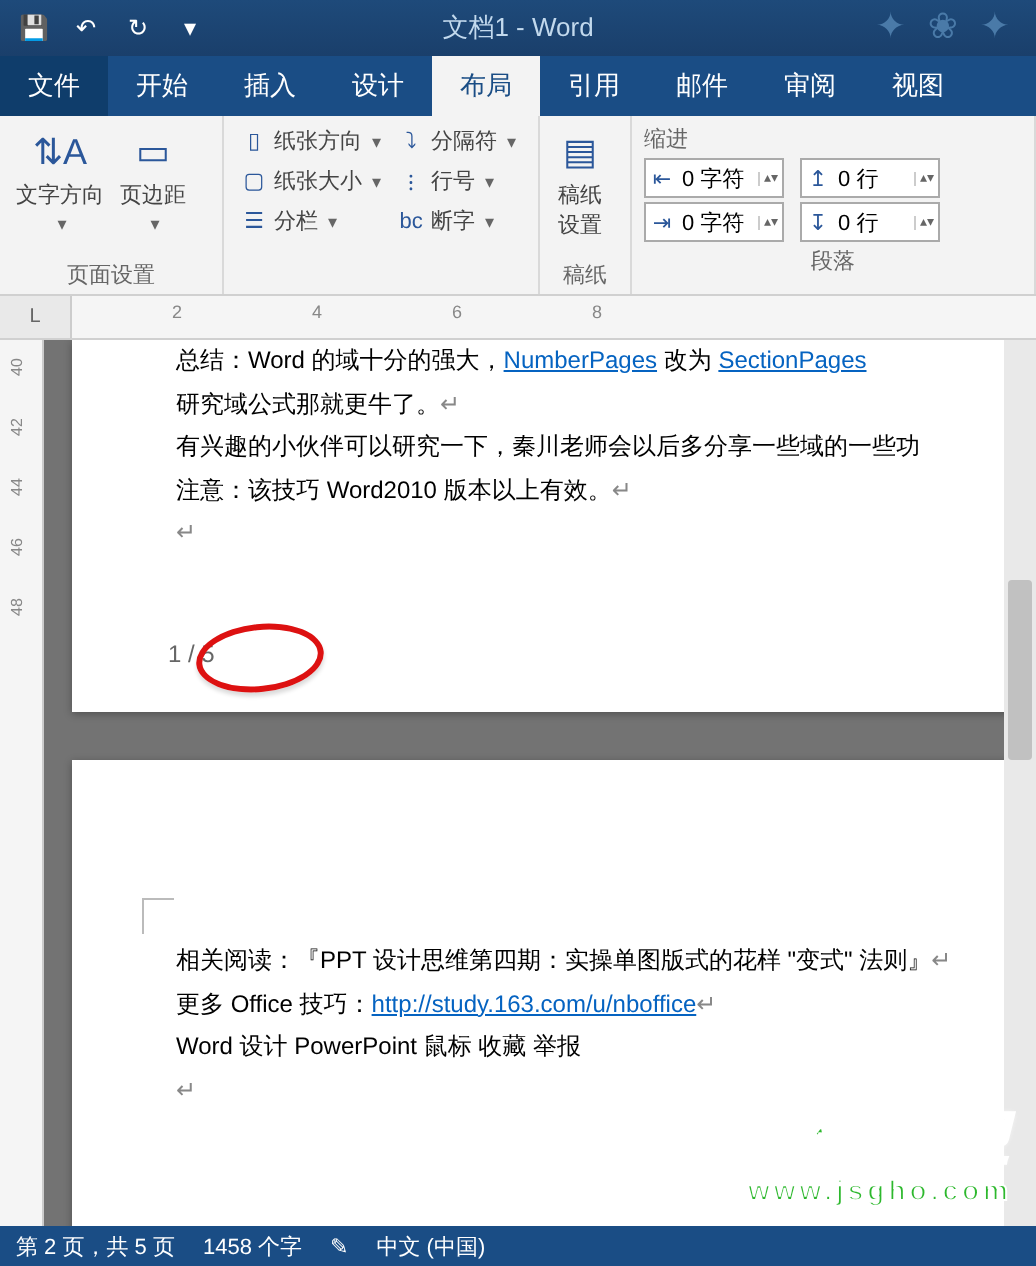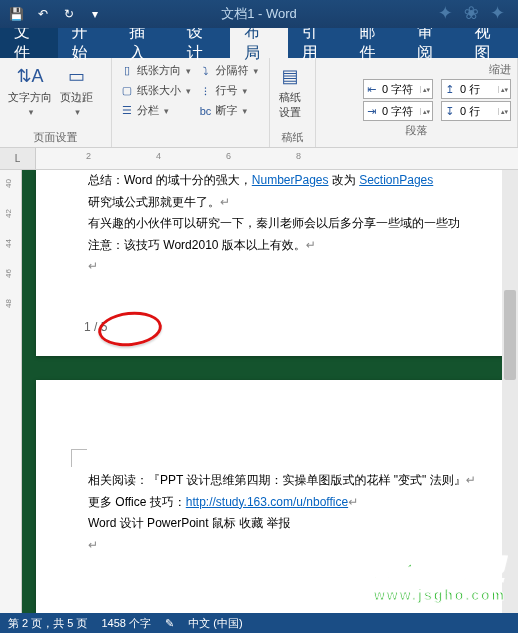--- a/index.html
+++ b/index.html
@@ -3,46 +3,46 @@
 <meta charset="utf-8">
 <style>
 * { margin: 0; padding: 0; box-sizing: border-box; font-family: "Microsoft YaHei", "SimSun", sans-serif; }
 body { width: 518px; height: 633px; overflow: hidden; background: #fff; position: relative; }
 .titlebar { height: 28px; background: linear-gradient(#1e4a7a,#1a3f6b); display: flex; align-items: center; position: relative; }
 .qat { display: flex; gap: 12px; padding-left: 10px; align-items: center; }
 .qat .icon { width: 14px; height: 14px; color: #fff; font-size: 12px; display: inline-flex; align-items: center; justify-content: center; }
 .title-center { position: absolute; left: 50%; transform: translateX(-50%); color: #c2d9ed; font-size: 13px; }
 .birds { position: absolute; right: 10px; top: 2px; color: #4a7aa8; font-size: 18px; letter-spacing: 3px; }
 .tabs { height: 30px; background: #1a4d85; display: flex; align-items: stretch; }
-.tab { padding: 0 14px; color: #fff; font-size: 16px; display: flex; align-items: center; cursor: pointer; }
+.tab { padding: 0 14px; color: #fff; font-size: 13px; display: flex; align-items: center; cursor: pointer; }
 .tab.file { background: #0f3d6b; }
 .tab.active { background: #f3f3f3; color: #1a4d85; }
 .ribbon { height: 90px; background: #f3f3f3; border-bottom: 1px solid #d0d0d0; display: flex; }
 .rgroup { border-right: 1px solid #d9d9d9; display: flex; flex-direction: column; padding: 4px 6px 0 6px; }
 .rgroup-body { flex: 1; display: flex; gap: 4px; }
 .rgroup-label { font-size: 11px; color: #666; text-align: center; padding: 2px 0; border-top: 0; }
 .vbtn { display: flex; flex-direction: column; align-items: center; gap: 2px; font-size: 11px; color: #444; padding: 2px; }
 .vbtn .bigicon { width: 24px; height: 24px; display: flex; align-items: center; justify-content: center; font-size: 18px; color: #2b579a; }
 .stack { display: flex; flex-direction: column; gap: 3px; font-size: 11px; color: #444; }
 .stack-item { display: flex; align-items: center; gap: 3px; padding: 1px 2px; white-space: nowrap; cursor: pointer; }
 .stack-item .si { width: 14px; height: 14px; color: #2b579a; font-size: 11px; display: inline-flex; align-items: center; justify-content: center; }
 .drop { color: #666; font-size: 9px; margin-left: 2px; }
-.indent-spacing { display: flex; flex-direction: column; gap: 2px; font-size: 11px; align-items: flex-end; }
+.indent-spacing { display: flex; flex-direction: column; gap: 2px; font-size: 11px; }
 .indent-spacing .hdr { display: flex; font-size: 11px; color: #666; }
 .indent-spacing .hdr span { flex: 1; }
 .spin-row { display: flex; gap: 8px; align-items: center; }
 .spin { display: flex; align-items: center; border: 1px solid #aaa; background: #fff; height: 20px; font-size: 11px; }
 .spin .sicon { width: 16px; text-align: center; color: #2b579a; }
 .spin input { border: none; width: 40px; font-size: 11px; padding: 0 2px; outline: none; }
 .spin .arrows { display: flex; flex-direction: column; font-size: 7px; color: #666; line-height: 7px; border-left: 1px solid #ccc; padding: 0 2px; }
 .ruler-row { height: 22px; background: #e9e9e9; display: flex; border-bottom: 1px solid #d0d0d0; }
 .ruler-corner { width: 36px; border-right: 1px solid #ccc; display: flex; align-items: center; justify-content: center; font-size: 10px; color: #666; }
 .hruler { flex: 1; position: relative; background: #f5f5f5; font-size: 9px; color: #888; }
 .hruler .tick { position: absolute; top: 3px; }
-.doc-area { position: absolute; top: 170px; bottom: 20px; left: 0; right: 0; background: #14532d; display: flex; }
+.doc-area { position: absolute; top: 170px; bottom: 20px; left: 0; right: 0; background: #737373; display: flex; }
 .vruler { width: 22px; background: #f5f5f5; border-right: 1px solid #ccc; font-size: 8px; color: #888; position: relative; }
 .vruler .vt { position: absolute; left: 4px; transform: rotate(-90deg); transform-origin: left top; }
 .pages { flex: 1; overflow: hidden; position: relative; padding-left: 14px; }
 .page { background: #fff; box-shadow: 0 1px 4px rgba(0,0,0,.3); margin-bottom: 24px; position: relative; }
 .page1 { height: 186px; }
 .page2 { height: 250px; }
 .ptext { font-size: 12px; color: #000; line-height: 1.8; padding: 0 6px 6px 52px; }
 .para-mark { color: #888; }
 .page-num-box { position: absolute; left: 48px; bottom: 22px; font-size: 12px; color: #666; }
 .red-circle { position: absolute; left: 62px; bottom: 10px; width: 64px; height: 34px; border: 3px solid #d11; border-radius: 50%; transform: rotate(-6deg); box-shadow: 0 2px 2px rgba(0,0,0,.15); }

